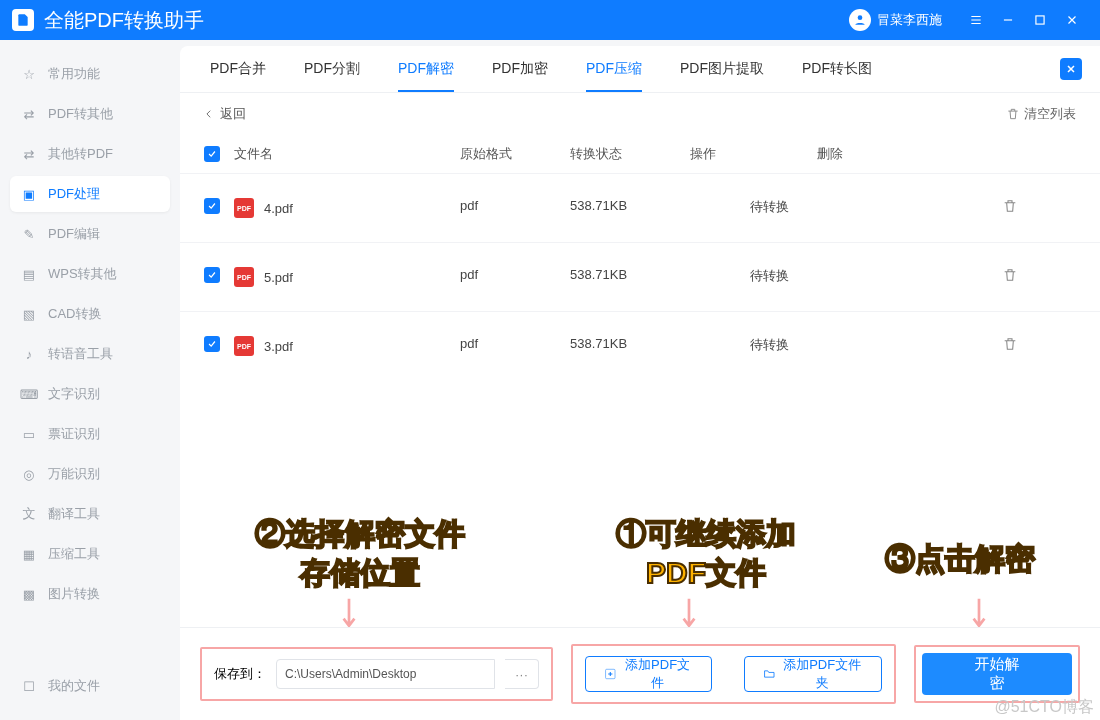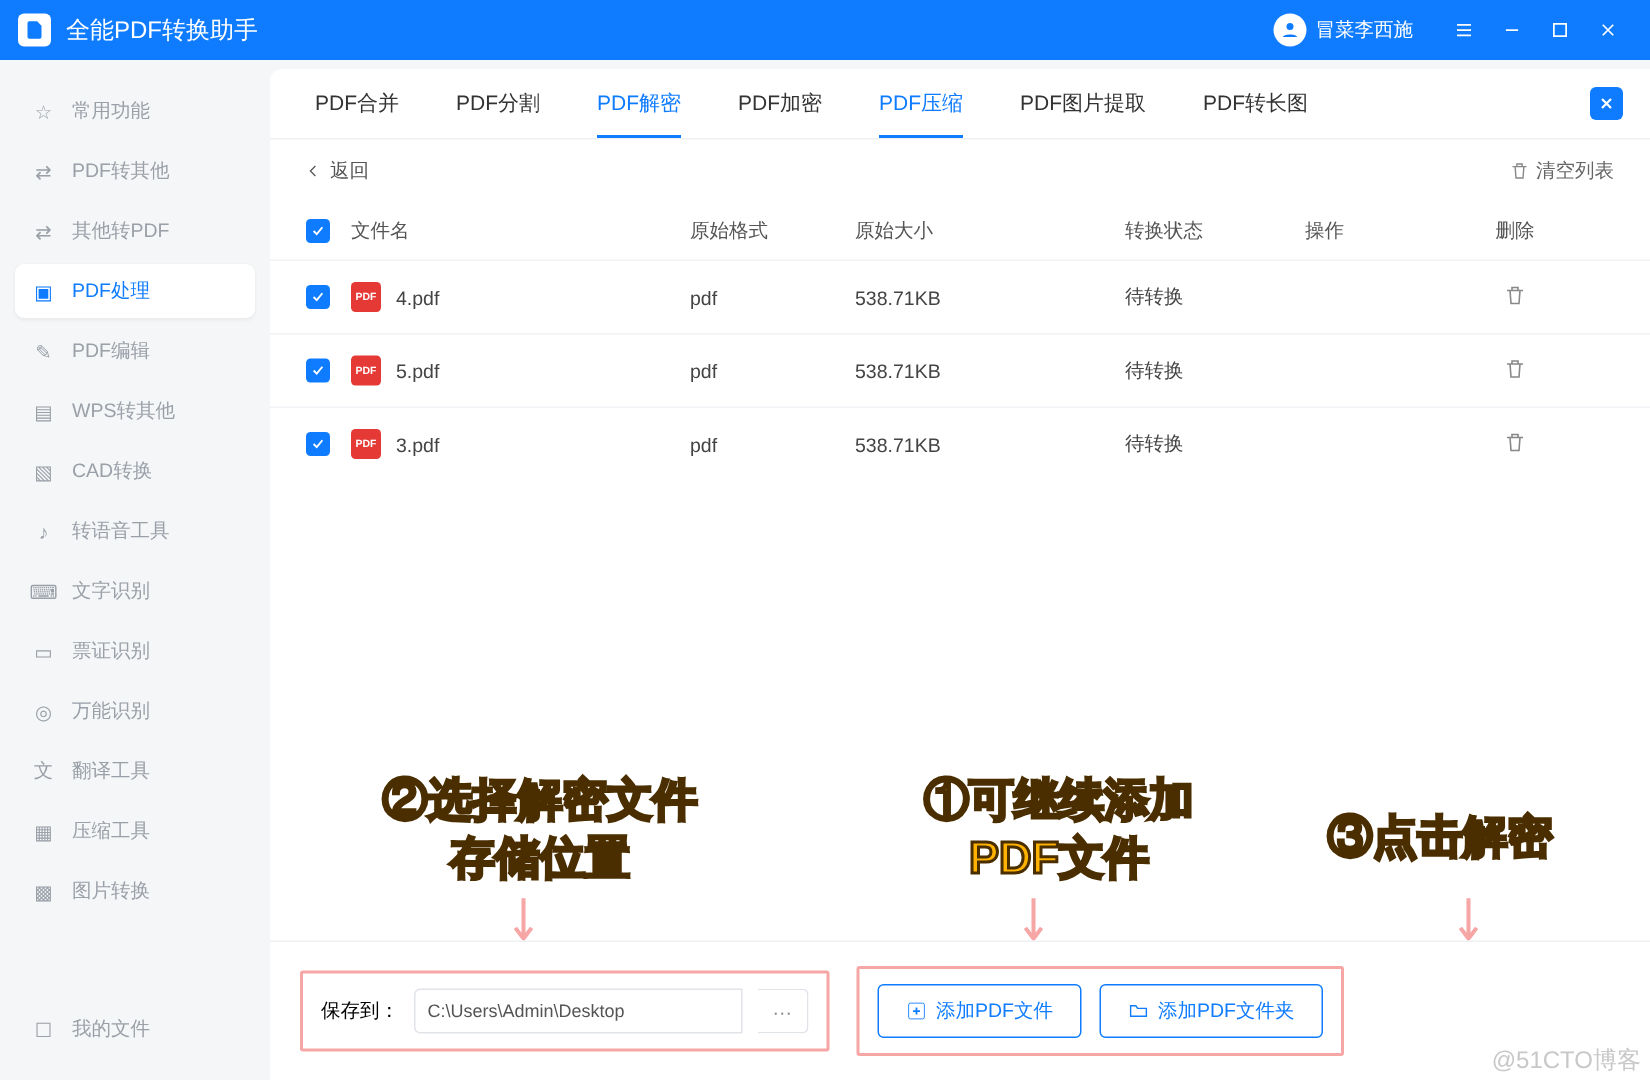--- a/index.html
+++ b/index.html
@@ -1,20 +1,20 @@
 <!DOCTYPE html>
 <html><head>
 <meta charset="utf-8">
 <style>
 *{box-sizing:border-box;margin:0;padding:0;font-family:"Microsoft YaHei",sans-serif;font-size:13px}
 body{width:1100px;height:720px;background:#f5f6f8;overflow:hidden}
 .titlebar{height:40px;background:#0f7cff;display:flex;align-items:center;color:#fff;padding:0 12px}
 .logo{width:22px;height:22px;background:#fff;border-radius:4px;display:flex;align-items:center;justify-content:center;margin-right:10px}
 .logo svg{width:14px;height:14px}
-.title{font-size:16px;flex:0 0 auto}
+.title{font-size:20px;flex:0 0 auto}
 .tb-spacer{flex:1}
 .user{display:flex;align-items:center;gap:6px;margin-right:18px}
 .avatar{width:22px;height:22px;background:#fff;border-radius:50%;display:flex;align-items:center;justify-content:center}
 .avatar svg{width:14px;height:14px}
 .tb-btn{width:32px;height:40px;display:flex;align-items:center;justify-content:center;cursor:pointer}
 .tb-btn svg{width:14px;height:14px;stroke:#fff;fill:none;stroke-width:2}
 .body{display:flex;height:680px}
 .sidebar{width:180px;background:#f5f6f8;padding:16px 10px;display:flex;flex-direction:column;gap:4px}
 .side-item{height:36px;display:flex;align-items:center;gap:10px;padding:0 10px;border-radius:6px;color:#9aa0a8;cursor:pointer;font-size:13px}
 .side-item.active{background:#fff;color:#0f7cff;box-shadow:0 1px 3px rgba(0,0,0,.06)}
@@ -30,21 +30,21 @@
 .clear{display:flex;align-items:center;gap:4px;color:#666;cursor:pointer}
 .thead{display:flex;align-items:center;padding:10px 24px;color:#555;font-size:13px}
 .chk{width:16px;height:16px;border-radius:3px;background:#0f7cff;display:flex;align-items:center;justify-content:center;flex:0 0 16px}
 .chk svg{width:10px;height:10px}
 .c-name{flex:0 0 240px;padding-left:14px}
 .c-fmt{flex:0 0 110px}
 .c-size{flex:0 0 180px}
 .c-status{flex:0 0 120px}
 .c-op{flex:0 0 110px}
 .c-del{flex:0 0 60px;text-align:center}
-.row{display:flex;align-items:center;padding:14px 24px;border-top:1px solid #f1f2f5;color:#444}
+.row{display:flex;align-items:flex-start;padding:24px 24px;border-top:1px solid #f1f2f5;color:#444}
 .fname{display:flex;align-items:center;gap:10px}
 .pdfic{width:20px;height:20px;background:#e53935;border-radius:3px;position:relative;display:flex;align-items:center;justify-content:center}
 .pdfic::before{content:"PDF";color:#fff;font-size:7px;font-weight:bold}
 .trash{cursor:pointer;color:#888}
 .overlay{position:absolute;left:0;right:0;bottom:90px;pointer-events:none}
 .ann{position:absolute;font-size:30px;font-weight:900;color:#ffb300;-webkit-text-stroke:2px #4a2e00;text-align:center;line-height:1.3}
 .arrow{position:absolute;width:18px;height:38px}
 .arrow svg{width:100%;height:100%}
 .footer{position:absolute;left:0;right:0;bottom:0;padding:16px 20px;display:flex;align-items:center;gap:18px;border-top:1px solid #eef0f3;background:#fff}
 .box-hl{border:2px solid #f7a6a6;border-radius:2px;padding:10px 12px;display:flex;align-items:center;gap:10px}
@@ -194,21 +194,20 @@
     </div>
 
     <div class="thead">
       <div class="chk">
           <svg viewBox="0 0 24 24">
             <path d="M5 12l5 5 9-11" stroke="#fff" stroke-width="3" fill="none"></path>
           </svg>
         </div>
       <div class="c-name">文件名</div>
       <div class="c-fmt">原始格式</div>
-      <div class="c-size">原始大小</div>
       <div class="c-status">转换状态</div>
       <div class="c-op">操作</div>
       <div class="c-del">删除</div>
     </div>
 
     <div id="rows">
         <div class="row">
           <div class="chk">
             <svg viewBox="0 0 24 24">
               <path d="M5 12l5 5 9-11" stroke="#fff" stroke-width="3" fill="none"></path>
@@ -286,31 +285,34 @@
             <path d="M10 2v28M4 24l6 8 6-8" stroke="#f7a6a6" stroke-width="3" fill="none"></path>
           </svg></div>
     </div>
 
     <div class="footer">
       <div class="box-hl save-group">
         <span>保存到：</span>
         <input class="path-input" value="C:\Users\Admin\Desktop" style="">
         <button class="path-more">···</button>
       </div>
-      <div class="box-hl" style="gap:12px">
+      <div class="box-hl" style="gap:32px">
         <button class="obtn">
           <svg width="14" height="14" viewBox="0 0 24 24">
               <rect x="3" y="3" width="18" height="18" rx="2" stroke="#0f7cff" fill="none"></rect>
               <path d="M12 8v8M8 12h8" stroke="#0f7cff" stroke-width="2"></path>
             </svg>
           <span>添加PDF文件</span>
         </button>
         <button class="obtn">
           <svg width="14" height="14" viewBox="0 0 24 24">
               <path d="M3 6h6l2 3h10v9H3z" stroke="#0f7cff" fill="none" stroke-width="1.6"></path>
             </svg>
           <span>添加PDF文件夹</span>
         </button>
       </div>
+      <div class="box-hl" style="padding:6px">
+        <button class="pbtn">开始解密</button>
+      </div>
     </div>
     <div class="watermark">@51CTO博客</div>
   </div>
 </div>
 
 </body></html>

